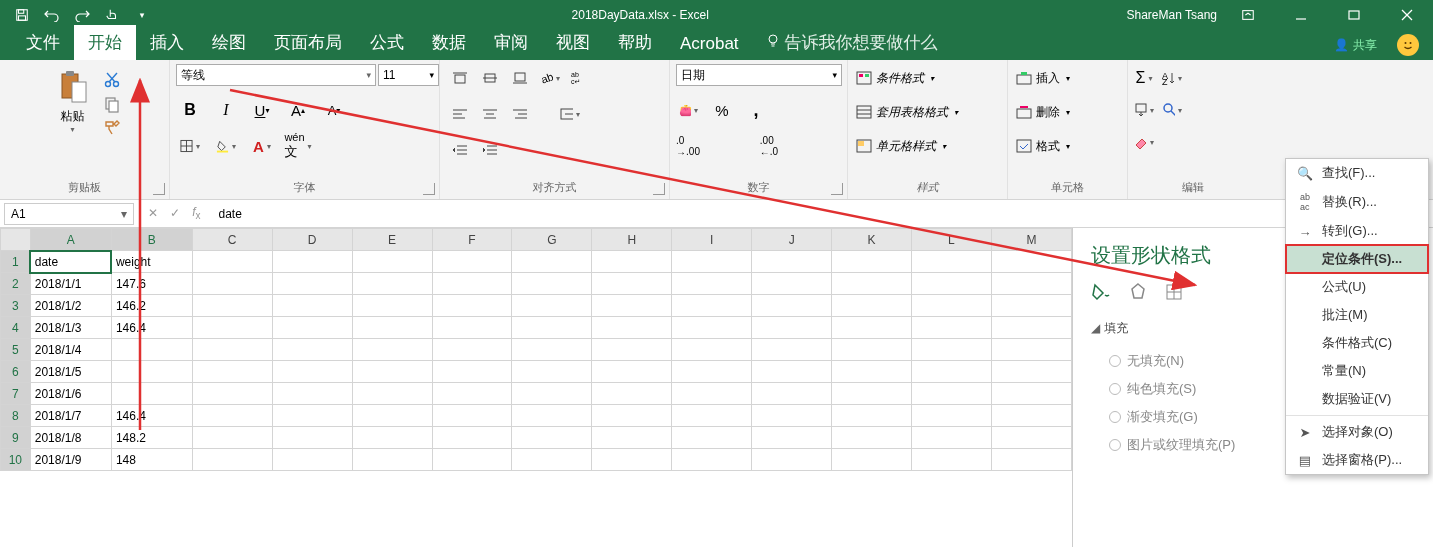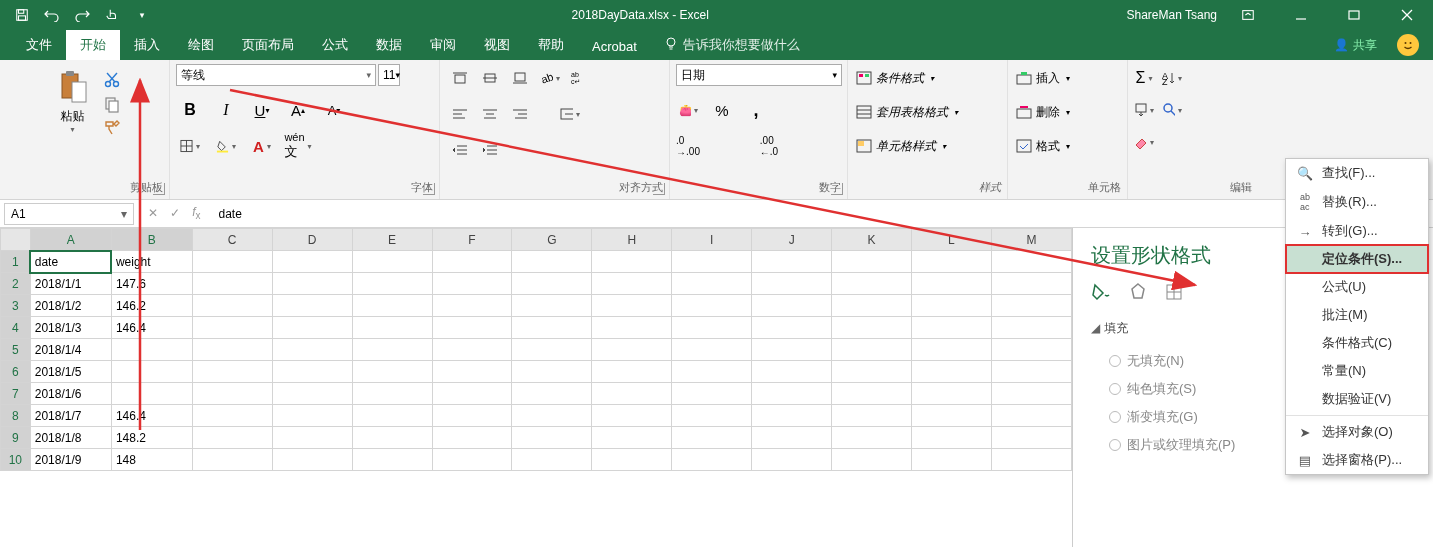--- a/index.html
+++ b/index.html
@@ -29,21 +29,21 @@
     .tabs {
       background: #217346;
       height: 30px;
       display: flex;
       align-items: flex-end;
       padding-left: 12px;
       color: #fff;
     }
     .tab {
       padding: 6px 14px;
-      font-size: 13px;
+      font-size: 17px;
       cursor: pointer;
     }
     .tab.active {
       background: #fff;
       color: #217346;
     }
     .tab-tell-me { display: flex; align-items: center; gap: 6px; color: #e0eee6; }
     .tabs-right { margin-left: auto; display: flex; align-items: center; gap: 20px; padding-right: 14px; padding-bottom: 4px; }
     .share-btn { color: #86efac; }
     .smiley { width: 22px; height: 22px; border-radius: 50%; background: #ffc83d; display: flex; align-items: center; justify-content: center; }
@@ -61,21 +61,21 @@
       flex-direction: column;
       align-items: center;
       justify-content: space-between;
       padding: 4px 6px 2px;
       position: relative;
     }
     .ribbon-group-label {
       font-size: 11px;
       color: #666;
       padding-bottom: 2px;
-      text-align: right;
+      text-align: center;
       width: 100%;
     }
     .ribbon-content { display: flex; align-items: flex-start; gap: 4px; flex: 1; }
     .dialog-launcher { position: absolute; right: 4px; bottom: 4px; width: 12px; height: 12px; border: 1px solid #999; border-top: none; border-left: none; }
     .ribbon-row { display: flex; gap: 2px; align-items: center; margin-bottom: 4px; }
     .ribbon-col { display: flex; flex-direction: column; gap: 4px; }
     .big-btn { display: flex; flex-direction: column; align-items: center; justify-content: center; width: 50px; padding-top: 6px; }
     .combo { border: 1px solid #ababab; background: #fff; height: 22px; display: flex; align-items: center; padding: 0 4px; font-size: 12px; }
     .mini-icon { width: 20px; height: 20px; display: inline-flex; align-items: center; justify-content: center; }
 
@@ -283,21 +283,21 @@
     <div class="dialog-launcher"></div>
   </div>
 
   <div class="ribbon-group" style="width:270px;gap:17px;">
     <div class="ribbon-content" style="flex-direction:column; width:100%;">
       <div class="ribbon-row">
         <div class="combo" style="width:200px;">
             <span>等线</span>
             <span class="nb-caret" style="margin-left:auto; font-size:9px;">▾</span>
           </div>
-        <div class="combo" style="width:22px;">
+        <div class="combo" style="width:61px;">
             <span>11</span>
             <span style="margin-left:auto; font-size:9px;">▾</span>
           </div>
       </div>
       <div class="ribbon-row" style="gap:16px; padding:6px 4px;">
         <span class="mini-icon">
             <b style="font-size:16px;">B</b>
           </span>
         <span class="mini-icon">
             <i style="font-family:serif;font-size:16px;">I</i>

